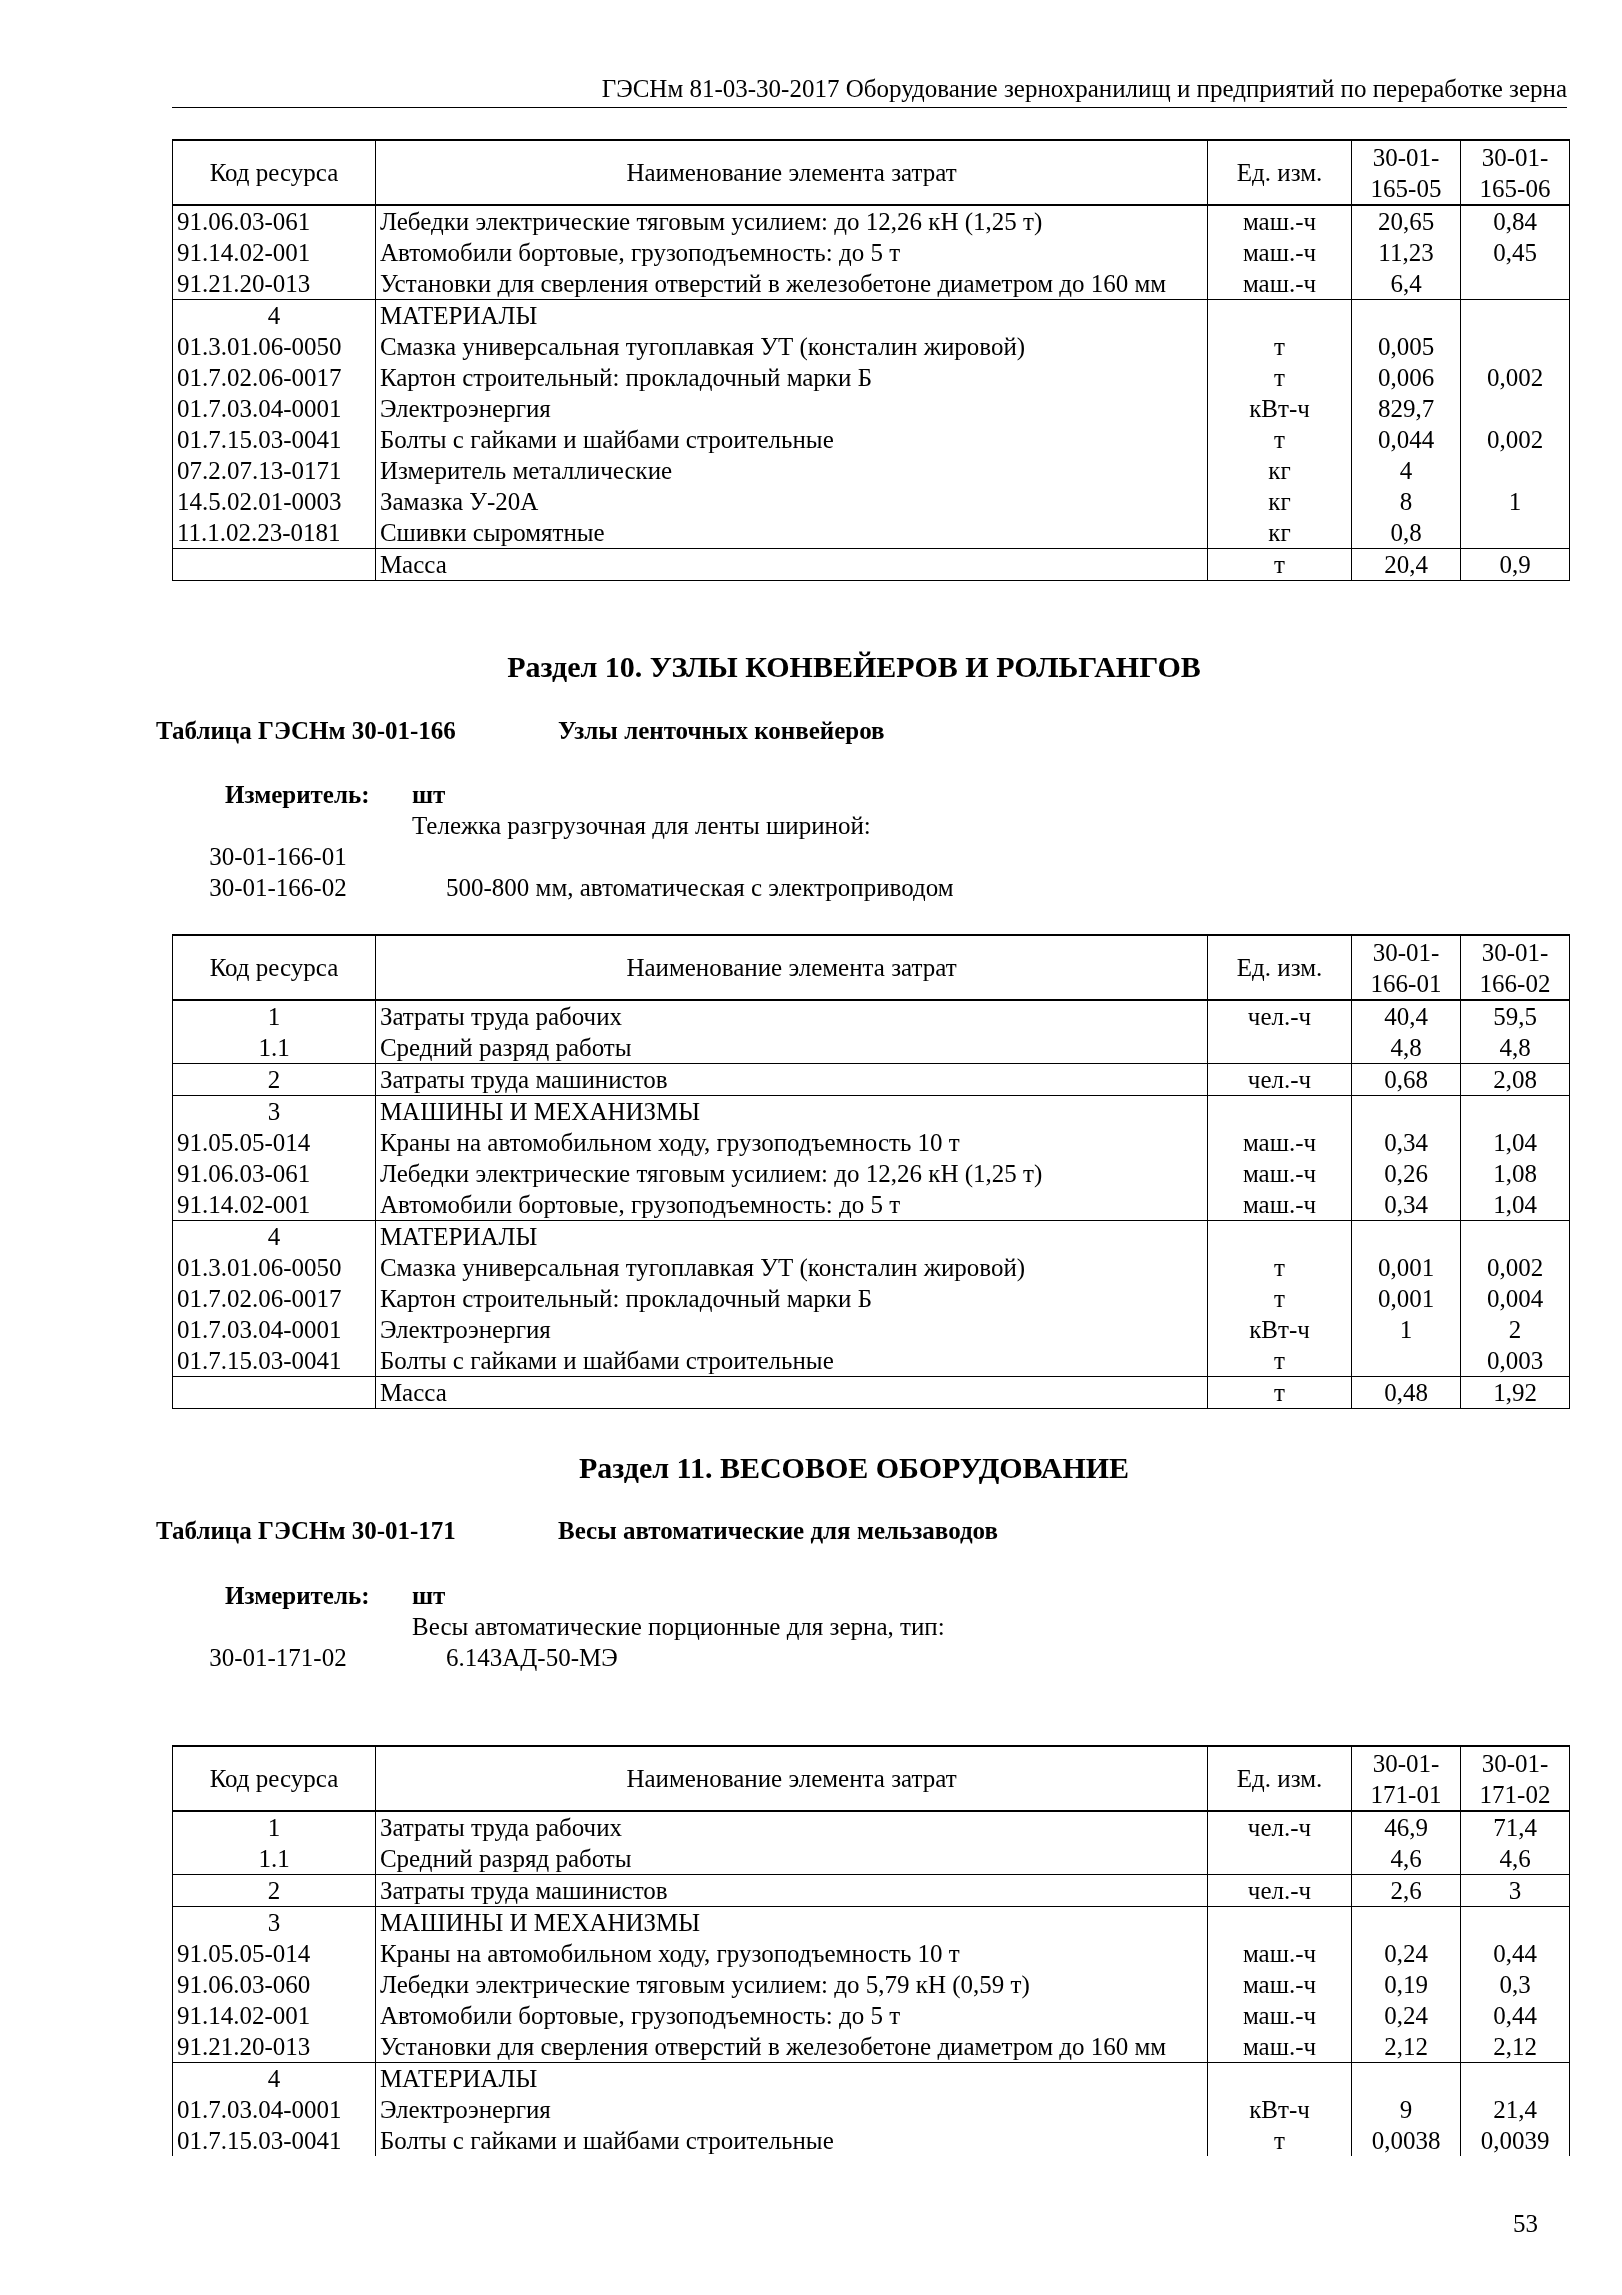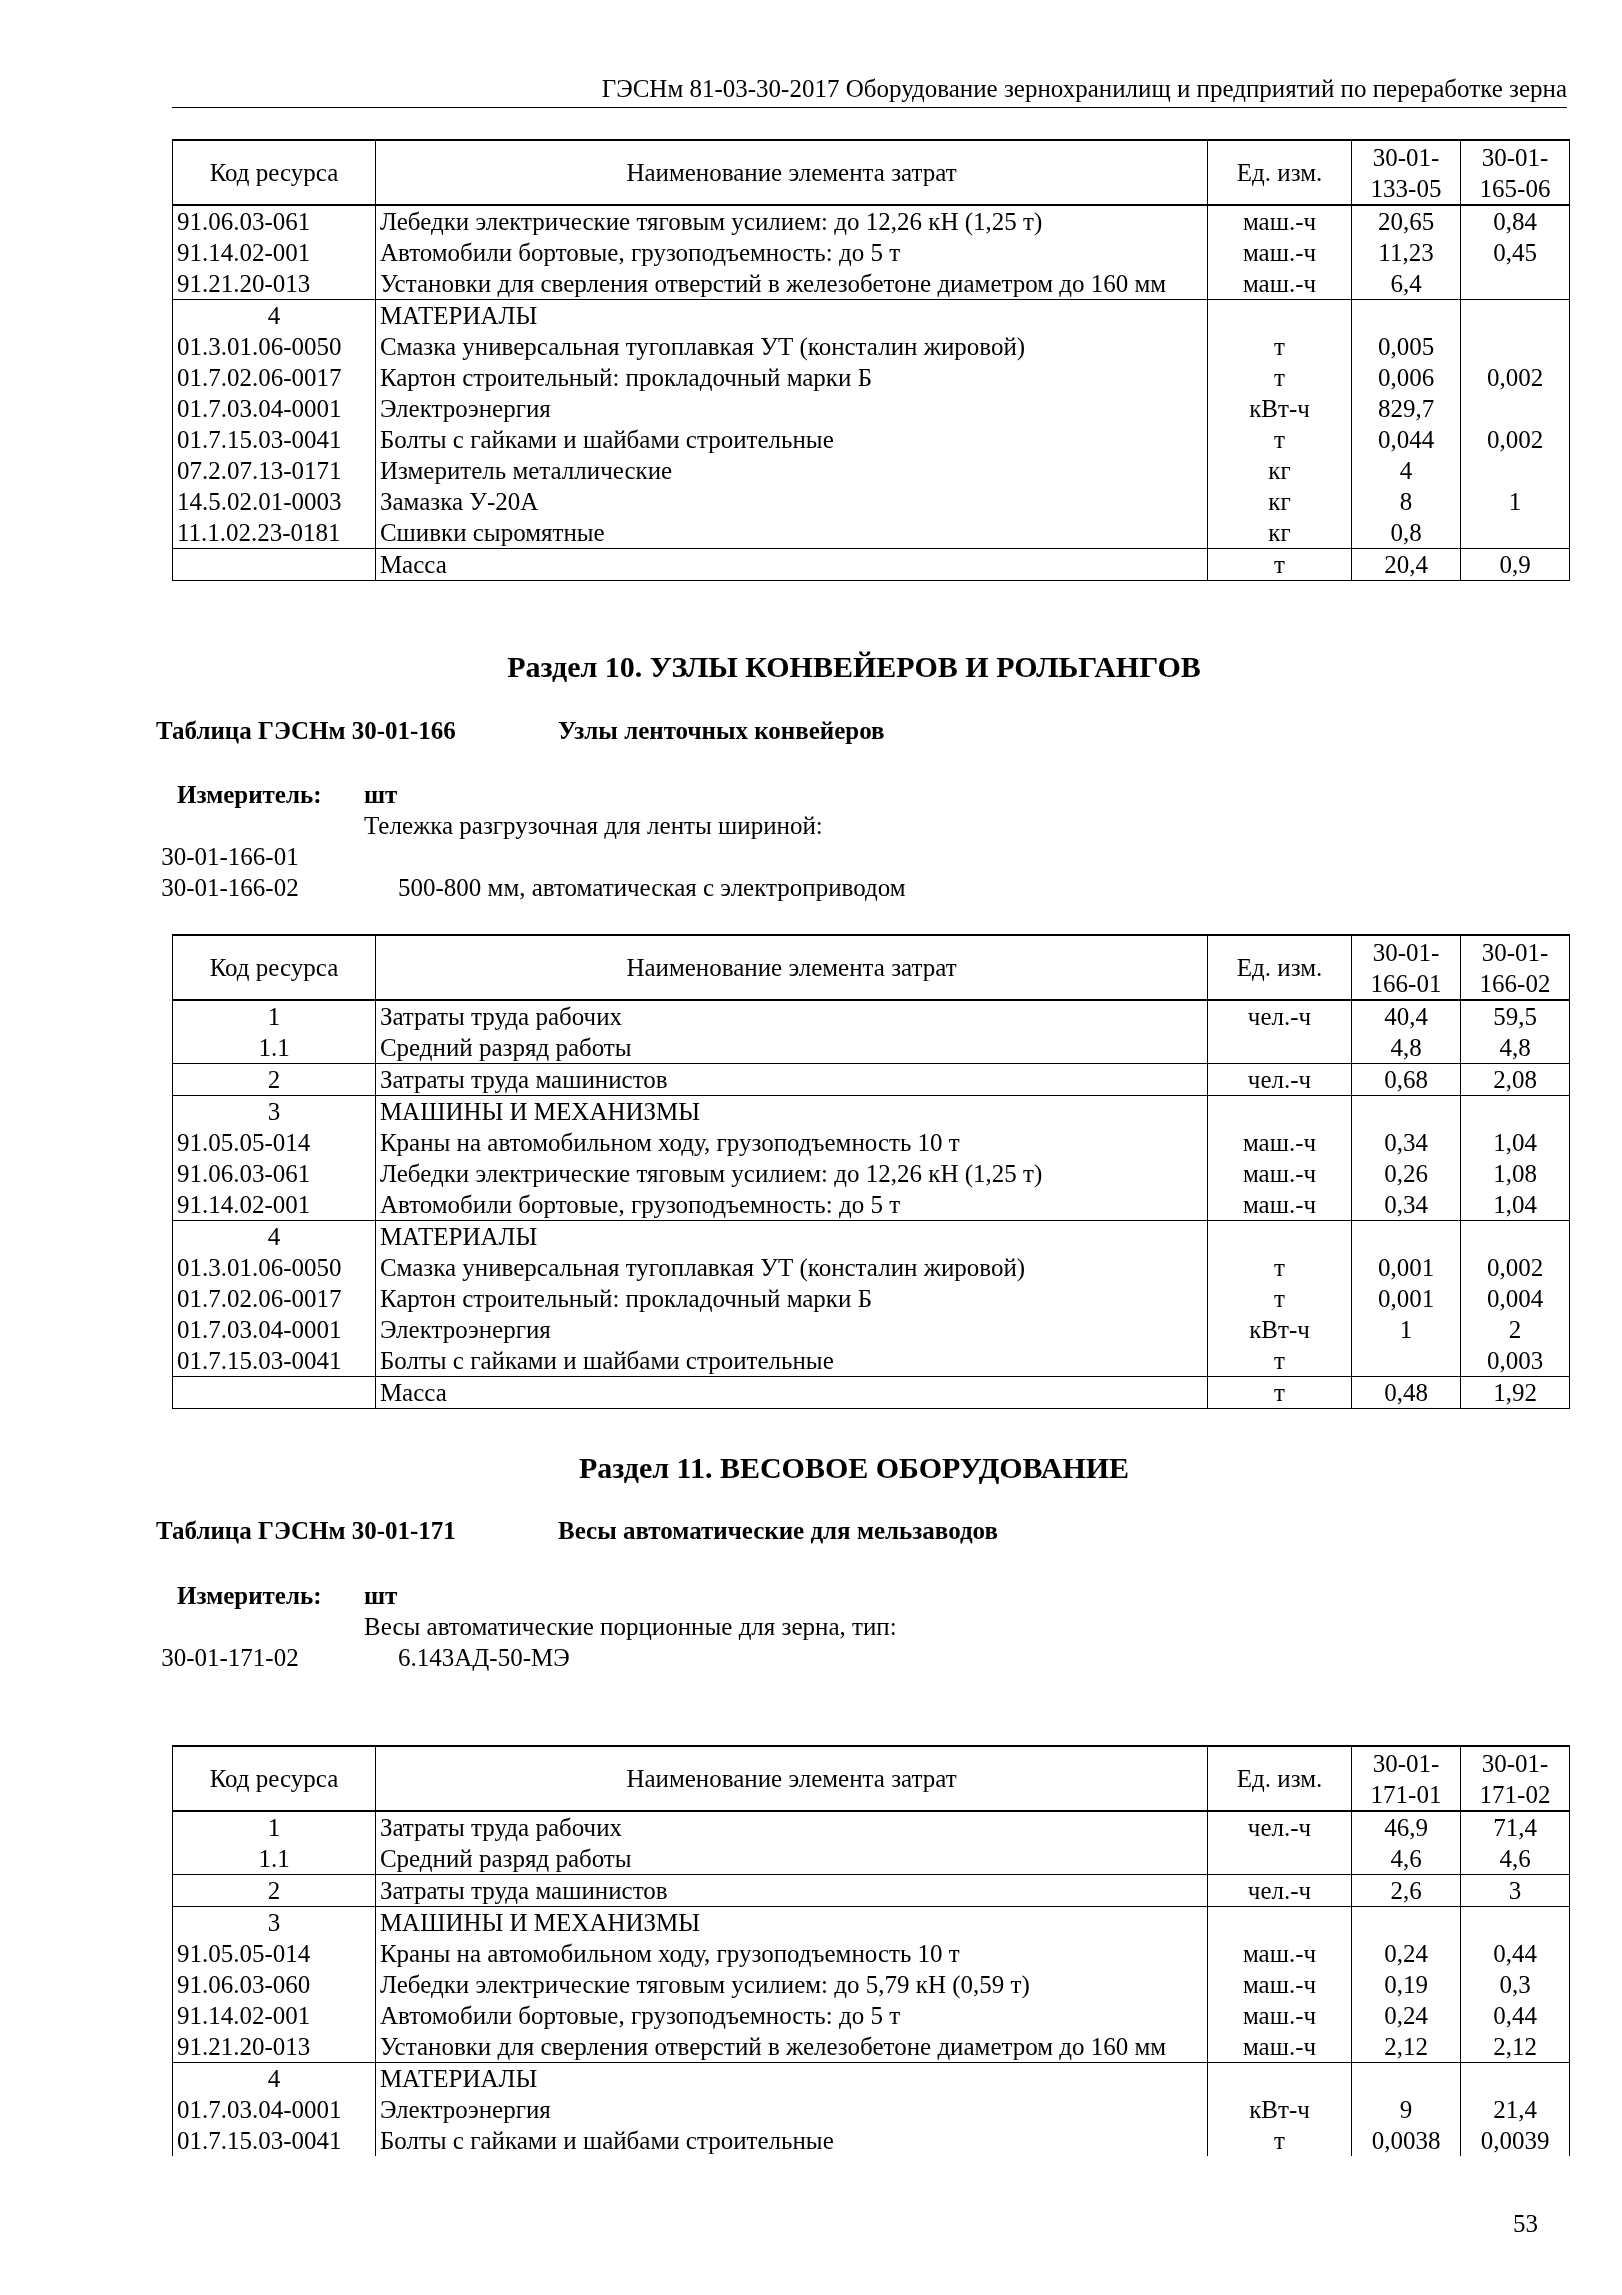--- a/index.html
+++ b/index.html
@@ -24,21 +24,21 @@
   table.res td.name { text-align: left; }
   table.res td.unit, table.res td.val { text-align: center; white-space: nowrap; }
   table.res tr.group-start td { border-top: 1.3px solid #000; }
   table.res tr.last td { border-bottom: 1.3px solid #000; }
   .bold { font-weight: bold; }
   .section-title { position: absolute; left: 156px; width: 1396px; text-align: center;
          font-size: 30px; font-weight: bold; line-height: 37px; }
   .table-title { position: absolute; left: 156px; font-size: 25px; font-weight: bold; line-height: 31px; }
   .table-title .tt-name { position: absolute; left: 402px; white-space: nowrap; }
   .meter { position: absolute; left: 156px; font-size: 25px; line-height: 31px; width: 1309px; }
-  .meter .row { position: relative; height: 31px; white-space: nowrap; }
+  .meter .row { position: relative; height: 31px; white-space: nowrap; margin-left: 48px; }
   .meter .lbl { position: absolute; left: 21px; font-weight: bold; }
   .meter .unitv { position: absolute; left: 208px; font-weight: bold; }
   .meter .desc { position: absolute; left: 208px; }
   .meter .code { position: absolute; left: 5.2px; }
   .meter .item { position: absolute; left: 242px; }
   .page-number { position: absolute; left: 1513px; top: 2210px; font-size: 25px; }
 </style>
 </head>
 <body>
 
@@ -52,21 +52,21 @@
       <col class="c-v1">
       <col class="c-v2">
     </colgroup>
   <thead>
     <tr>
       <th style="height:63px">Код ресурса</th>
       <th>Наименование элемента затрат</th>
       <th>Ед. изм.</th>
       <th class="split">
           <div>30-01-</div>
-          <div>133-05</div>
+          <div>165-05</div>
         </th>
       <th class="split">
           <div>30-01-</div>
           <div>165-06</div>
         </th>
     </tr>
   </thead>
   <tbody>
       <tr class="group-start">
         <td class="code">91.06.03-061</td>

